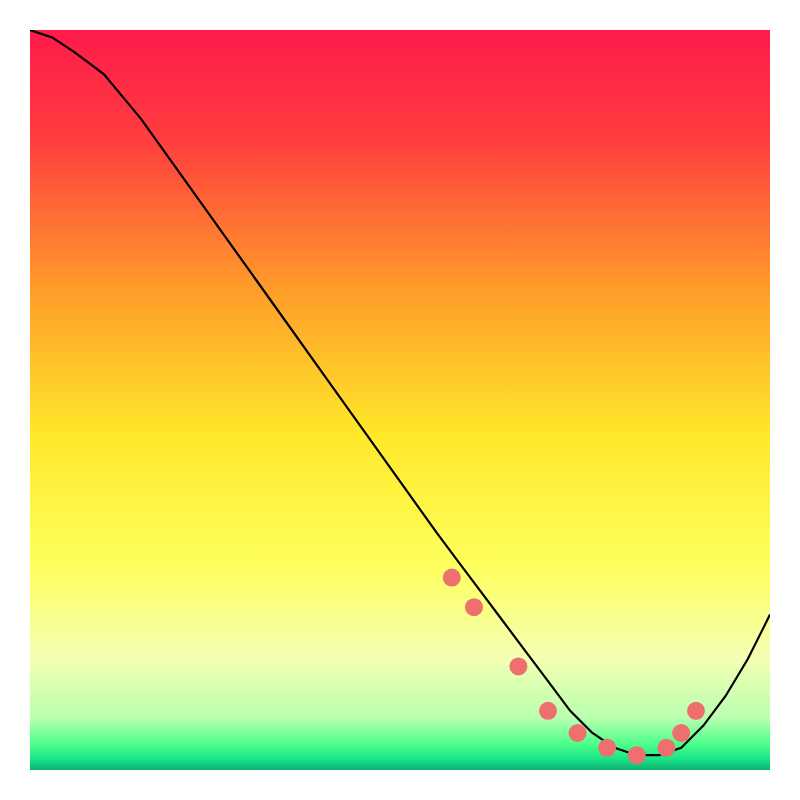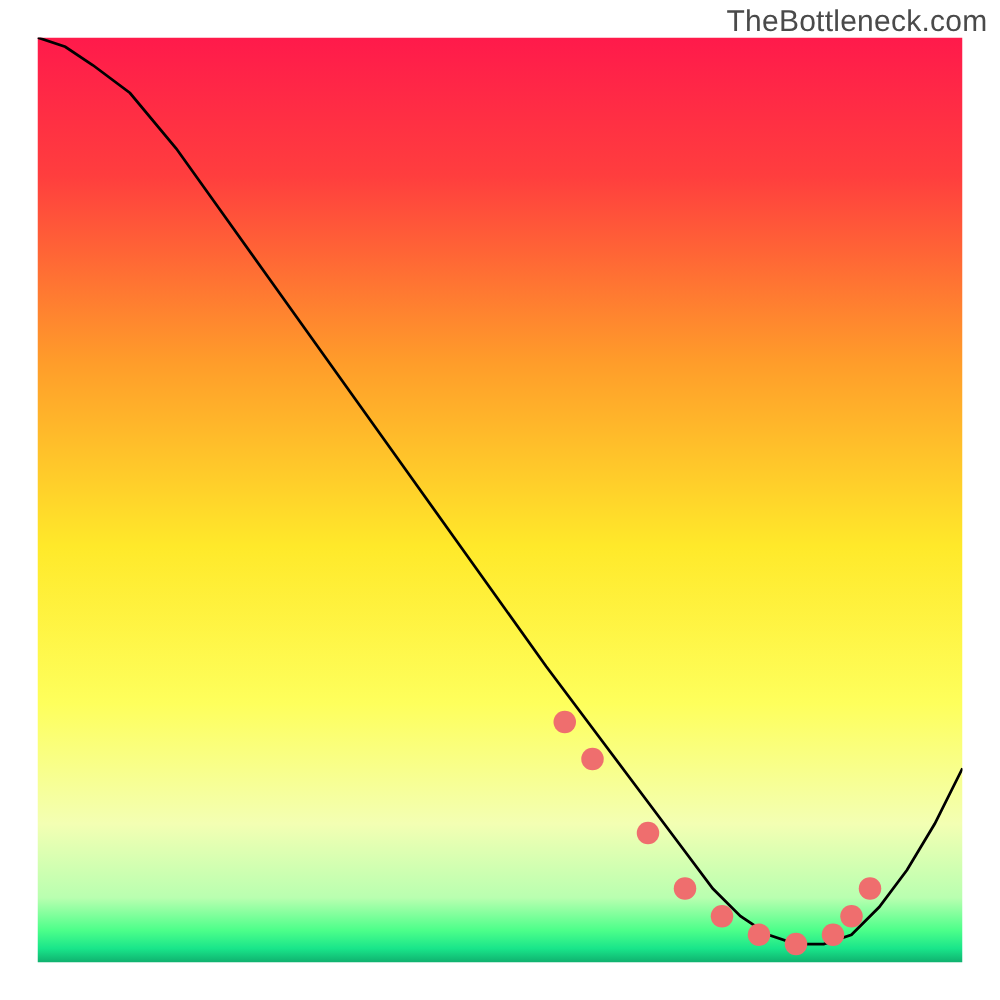--- a/index.html
+++ b/index.html
@@ -32,21 +32,20 @@
     width: 740px;
     height: 740px;
   }
   svg { display: block; }
 </style>
 </head>
 <body>
 
 <div class="wrap">
 
-  <div class="attrib">TheBottleneck.com</div>
 
   <div class="plot">
     <svg id="chart-svg" viewBox="0 0 740 740" width="740" height="740">
       <defs>
         <linearGradient id="bg-grad" x1="0" y1="0" x2="0" y2="1">
             <stop offset="0%" stop-color="#ff1a4b"></stop>
             <stop offset="15%" stop-color="#ff3e3e"></stop>
             <stop offset="35%" stop-color="#ff9c2a"></stop>
             <stop offset="55.00000000000001%" stop-color="#ffe92a"></stop>
             <stop offset="72%" stop-color="#feff5c"></stop>

